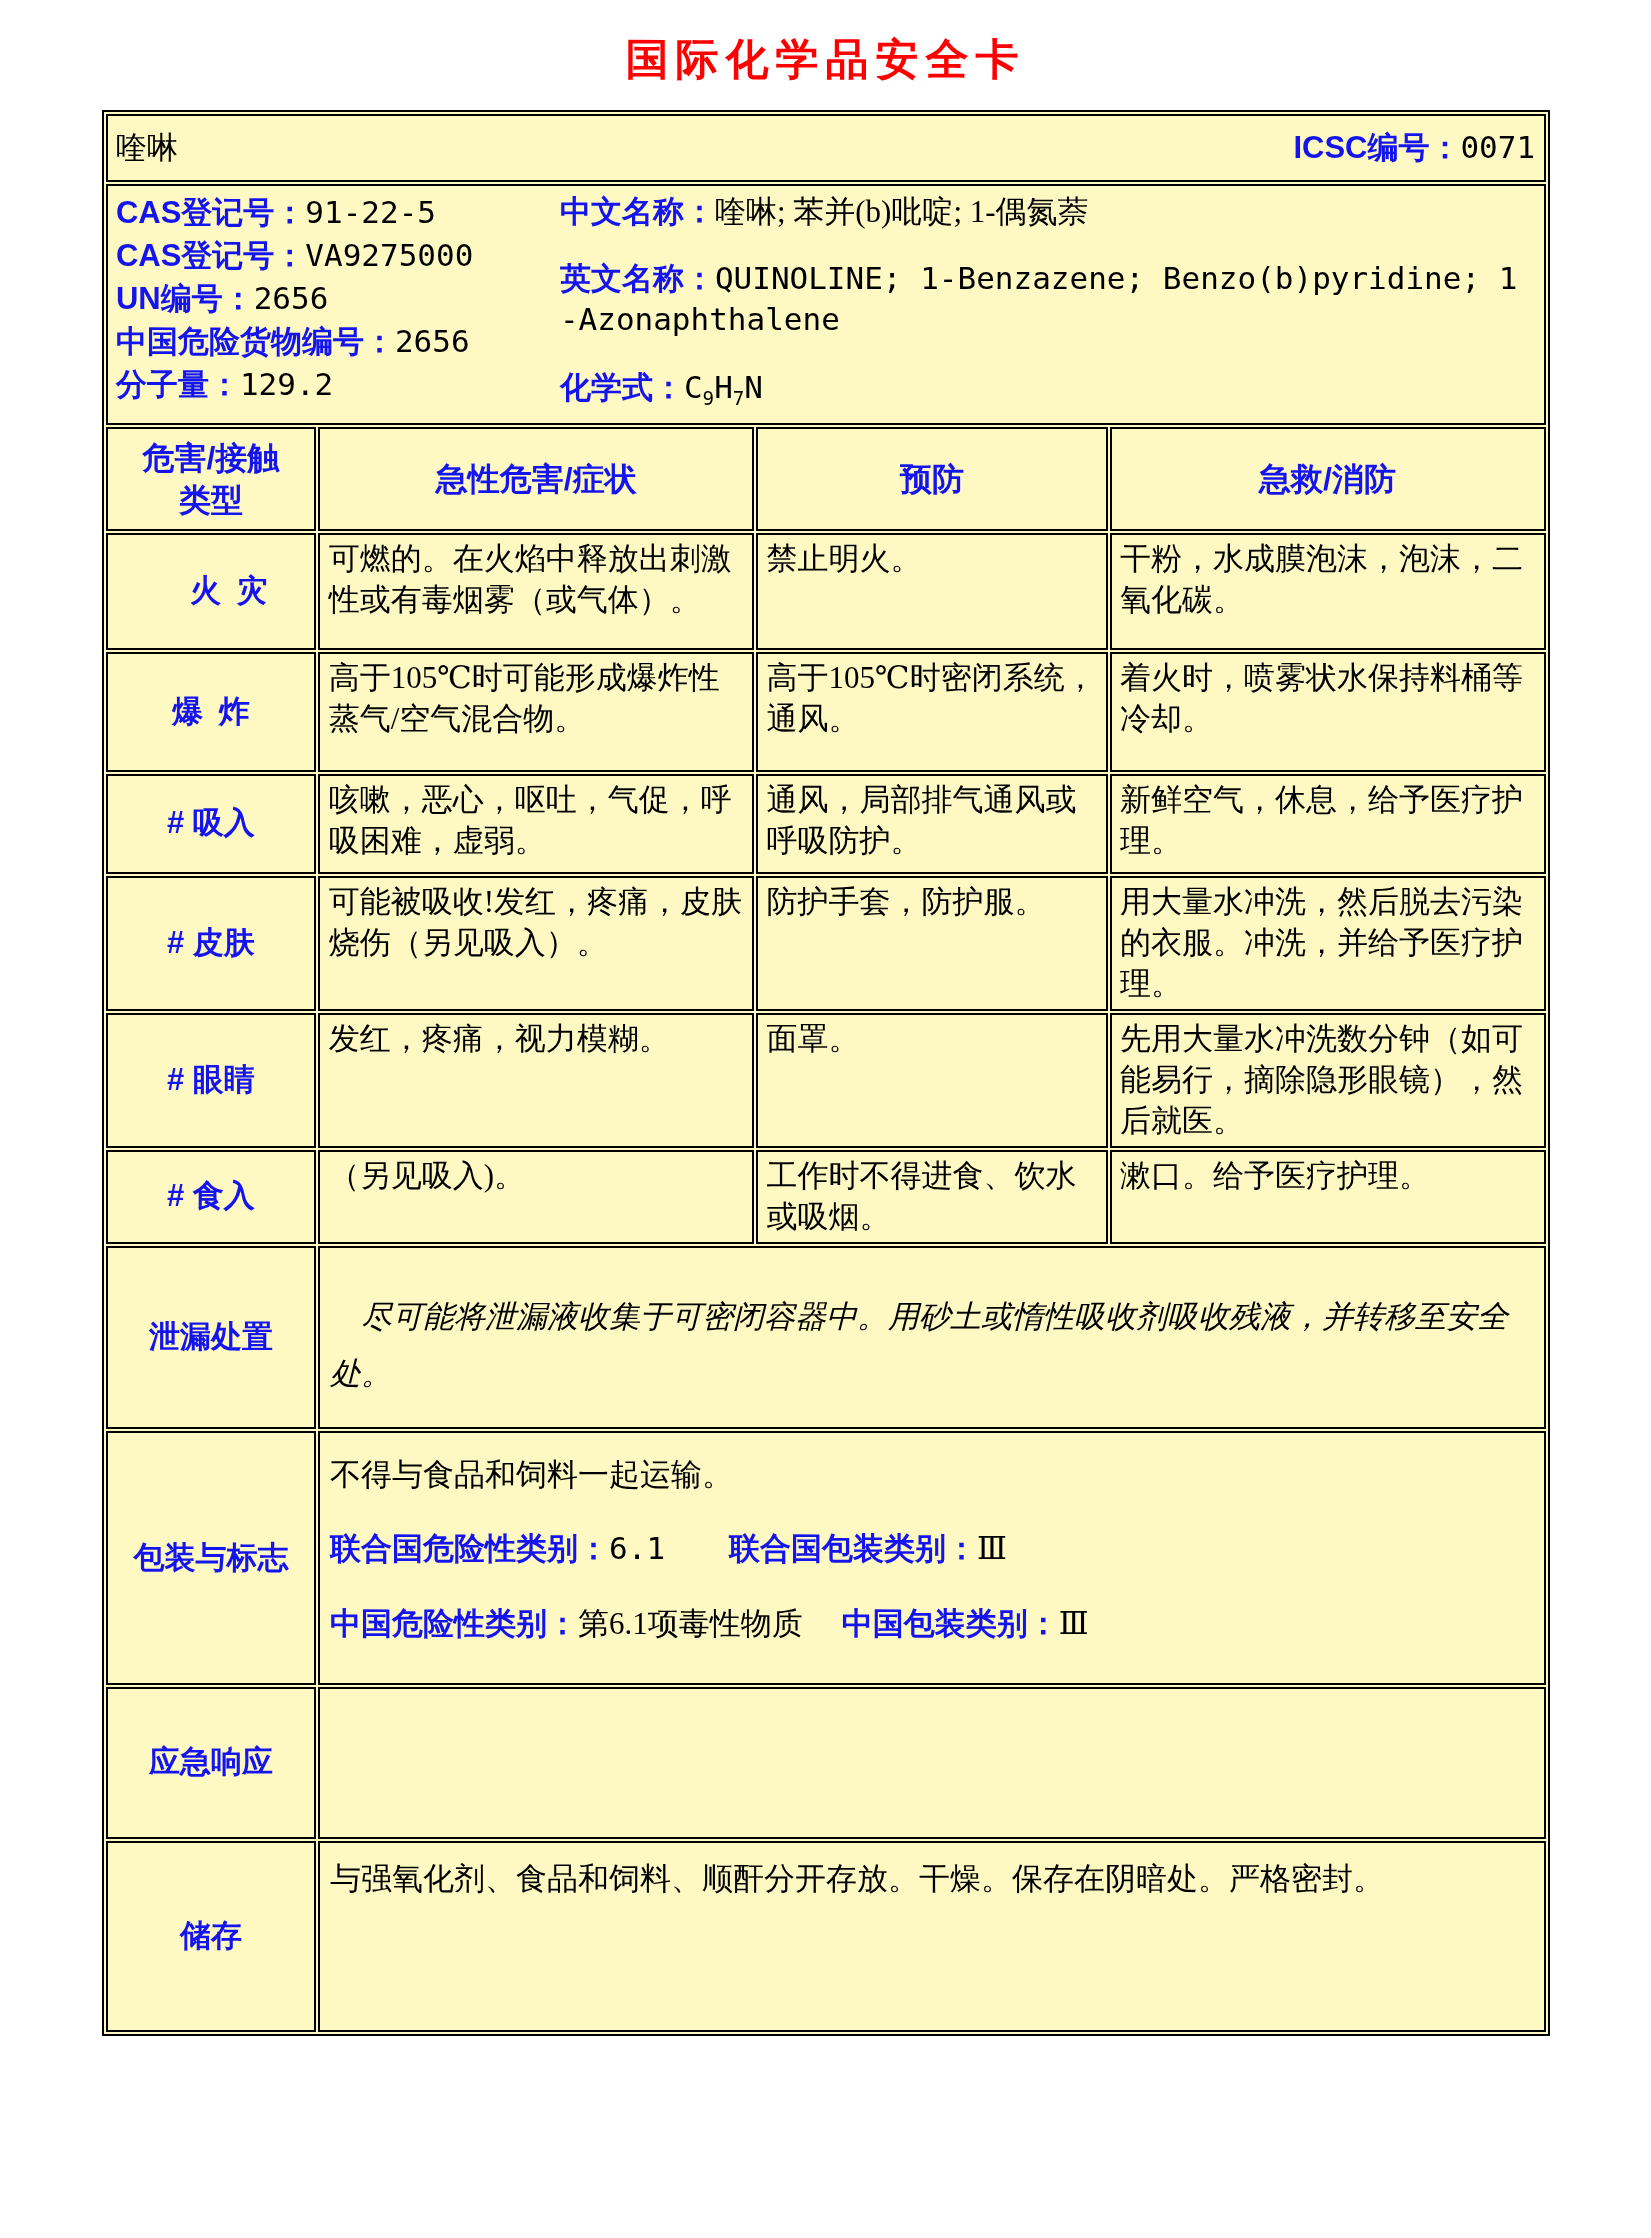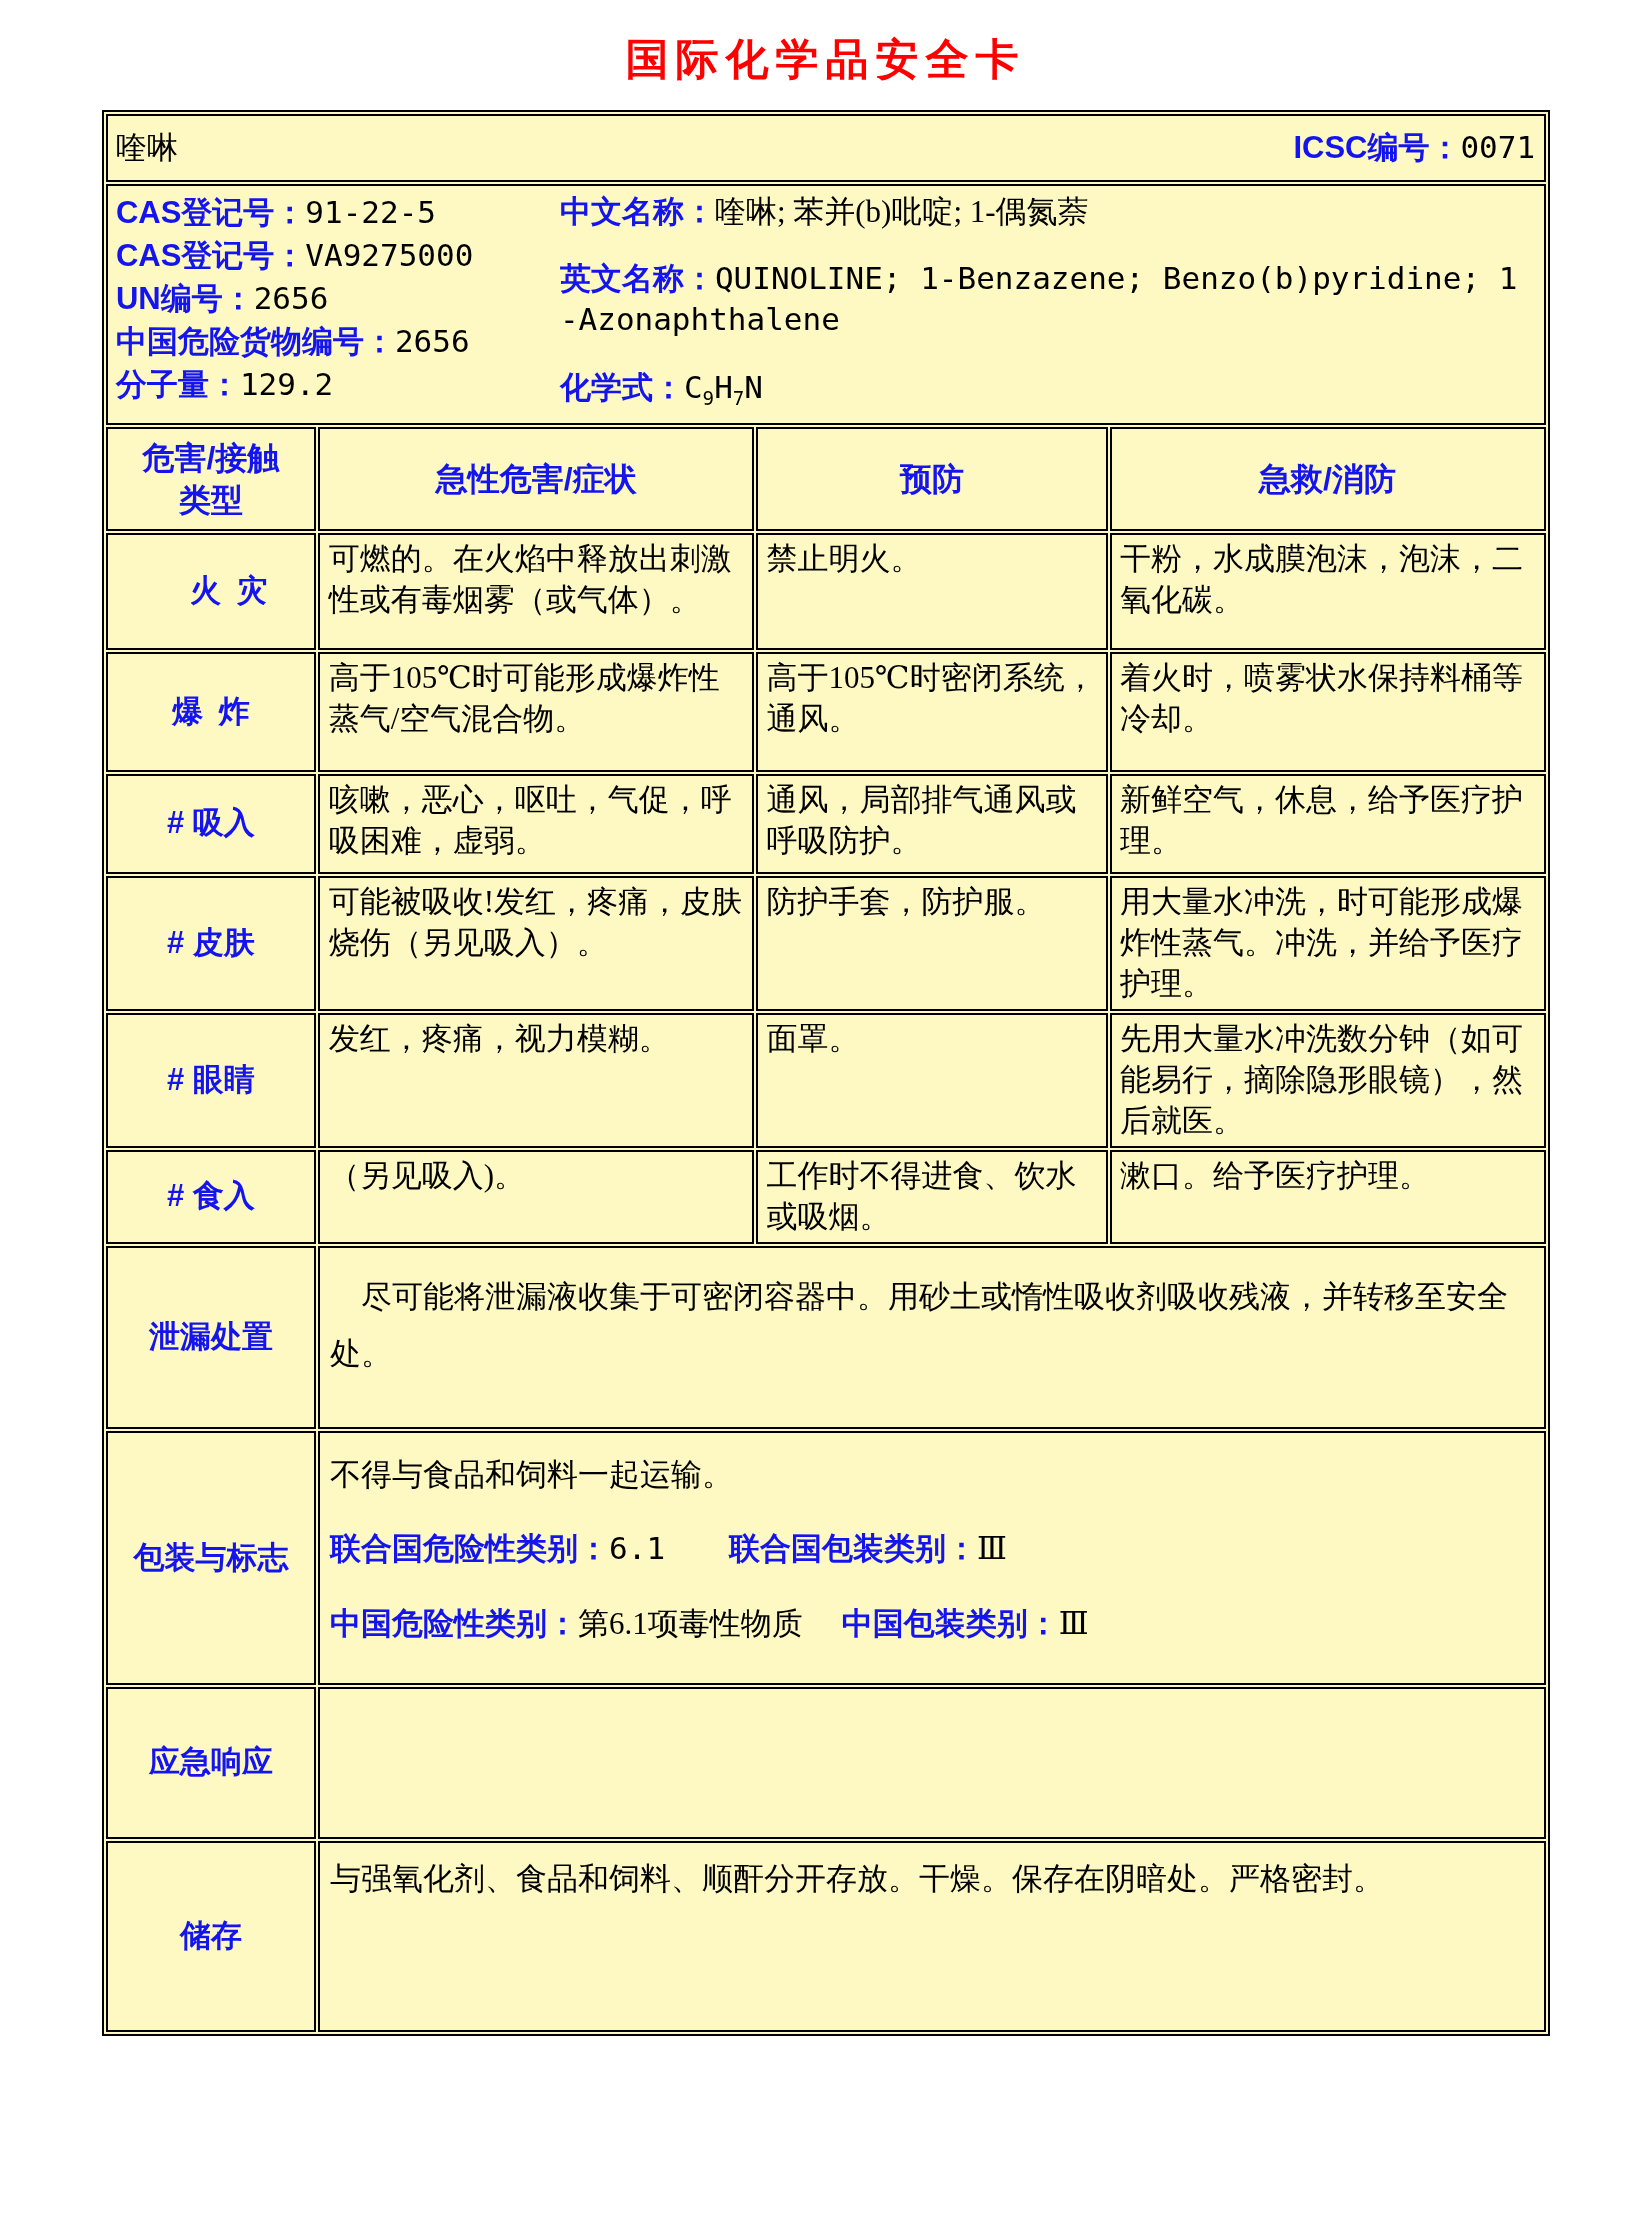--- a/index.html
+++ b/index.html
@@ -87,21 +87,21 @@
   .h-inhl .hz{height:87px;}
   .h-skin .hz{height:105px;}
   .h-eyes .hz{height:101px;}
   .h-ingn .hz{height:70px;}
   .s-spill .hz{height:171px;}
   .s-pack .hz{height:241px;}
   .s-emrg .hz{height:140px;}
   .s-stor .hz{height:178px;}
 
   .sec-content{line-height:1.85;padding:9.8px 9.8px;}
-  .spill-text{text-indent:1em;padding-top:20px;}
+  .spill-text{text-indent:1em;padding-top:40px;font-style:italic;}
   .stor-text{padding-top:7px;}
 
   .pk-line{margin:17px 0;}
   .pk-line:first-child{margin-top:2.8px;}
   .gap-lg{display:inline-block;width:64px;}
   .gap-sm{display:inline-block;width:39px;}
 </style>
 </head>
 <body>
 
@@ -185,21 +185,21 @@
   <tr class="h-inhl">
     <td class="hz"># 吸入</td>
     <td>咳嗽，恶心，呕吐，气促，呼吸困难，虚弱。</td>
     <td>通风，局部排气通风或呼吸防护。</td>
     <td>新鲜空气，休息，给予医疗护理。</td>
   </tr>
   <tr class="h-skin">
     <td class="hz"># 皮肤</td>
     <td>可能被吸收!发红，疼痛，皮肤烧伤（另见吸入）。</td>
     <td>防护手套，防护服。</td>
-    <td>用大量水冲洗，时可能形成爆炸性蒸气。冲洗，并给予医疗护理。</td>
+    <td>用大量水冲洗，然后脱去污染的衣服。冲洗，并给予医疗护理。</td>
   </tr>
   <tr class="h-eyes">
     <td class="hz"># 眼睛</td>
     <td>发红，疼痛，视力模糊。</td>
     <td>面罩。</td>
     <td>先用大量水冲洗数分钟（如可能易行，摘除隐形眼镜），然后就医。</td>
   </tr>
   <tr class="h-ingn">
     <td class="hz"># 食入</td>
     <td>（另见吸入)。</td>

